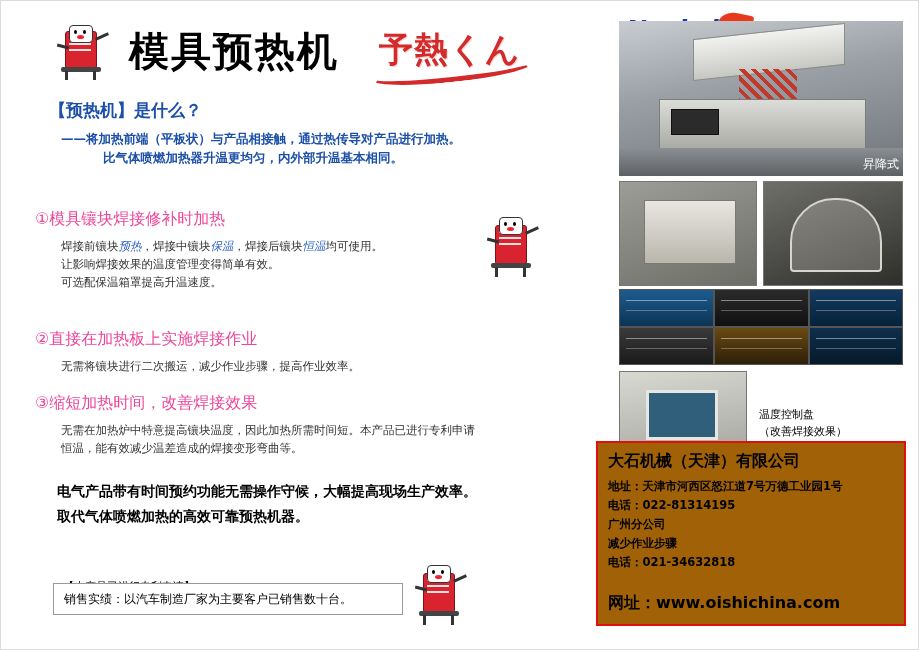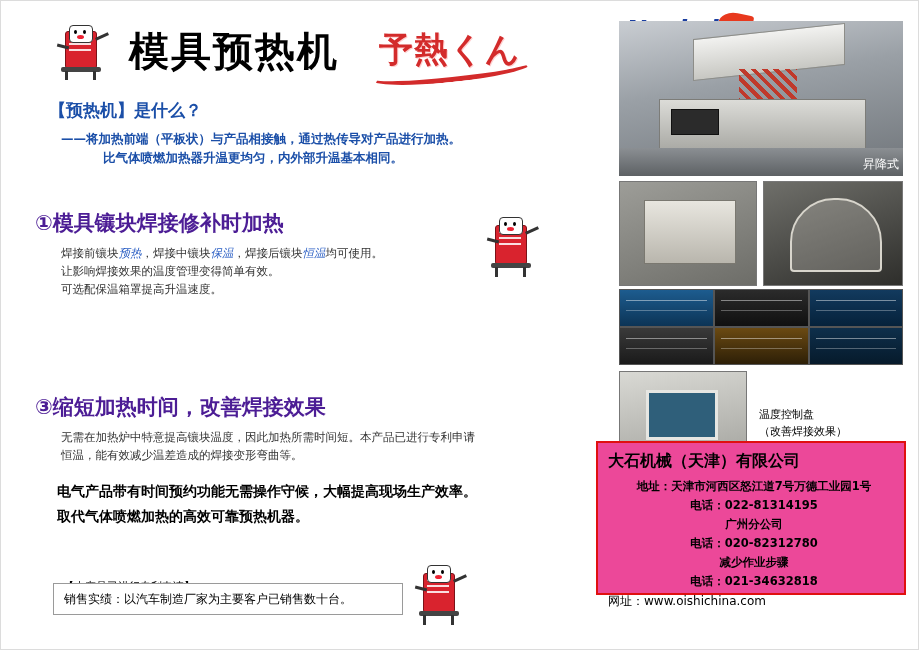--- a/index.html
+++ b/index.html
@@ -150,23 +150,23 @@
   .lead-block .l2 { padding-left: 42px; }
   .lead-block .l3 { padding-left: 42px; }
 
   
   .item {
     position: absolute;
     left: 34px;
     width: 545px;
   }
   .item-title {
-    font-size: 21px;
-    font-weight: bold;
-    color: #4c1d95;
+    font-size: 16px;
+    font-weight: normal;
+    color: #ec4899;
     white-space: nowrap;
   }
   .item-body {
     margin-top: 7px;
     padding-left: 26px;
     font-size: 11.5px;
     line-height: 18px;
     color: #333;
   }
   .hl-blue { color: #2b5fc4; font-style: italic; }
@@ -356,25 +356,24 @@
     line-height: 17px;
     color: #000;
   }
 
   
   .contact-box {
     position: absolute;
     left: -5px;
     top: 440px;
     width: 310px;
-    height: 154px;
+    height: 185px;
     border: 2px solid #e01010;
-    background: #ec4899;
+    background: #a16207;
     box-sizing: border-box;
-    text-align: center;
   }
   .contact-company {
     position: absolute;
     left: 10px; top: 8px;
     font-size: 16px;
     font-weight: bold;
     color: #000;
     white-space: nowrap;
   }
   .contact-lines {
@@ -382,22 +381,22 @@
     left: 10px; top: 34px;
     width: 292px;
     font-size: 11.5px;
     line-height: 19px;
     font-weight: bold;
     color: #000;
   }
   .contact-url {
     position: absolute;
     left: 10px; top: 150px;
-    font-size: 12px;
-    font-weight: normal;
+    font-size: 16px;
+    font-weight: bold;
     color: #000;
   }
 </style>
 </head>
 <body>
 
 <div class="page">
 
   <div class="left-col">
 
@@ -453,20 +452,26 @@
       <div class="eye" style="left:23px;top:9px;"></div>
       <div class="eye" style="left:32px;top:9px;"></div>
       <div class="mouth" style="left:26px;top:14px;width:7px;height:4px;"></div>
       <div class="limb" style="left:44px;top:16px;width:14px;height:3px;transform:rotate(-25deg);"></div>
       <div class="limb" style="left:6px;top:26px;width:12px;height:3px;transform:rotate(15deg);"></div>
       <div class="base" style="left:10px;top:50px;width:40px;height:5px;"></div>
       <div class="limb" style="left:14px;top:54px;width:3px;height:10px;"></div>
       <div class="limb" style="left:42px;top:54px;width:3px;height:10px;"></div>
     </div>
 
+    <div class="item item2">
+      <div class="item-title">②直接在加热板上实施焊接作业</div>
+      <div class="item-body">
+        <div>无需将镶块进行二次搬运，减少作业步骤，提高作业效率。</div>
+      </div>
+    </div>
 
     <div class="item item3">
       <div class="item-title">③缩短加热时间，改善焊接效果</div>
       <div class="item-body">
         <div>无需在加热炉中特意提高镶块温度，因此加热所需时间短。本产品已进行专利申请</div>
         <div>恒温，能有效减少温差造成的焊接变形弯曲等。</div>
       </div>
     </div>
 
     <div class="closing">
@@ -556,21 +561,20 @@
       <div>温度控制盘</div>
       <div>（改善焊接效果）</div>
     </div>
 
     <div class="contact-box">
       <div class="contact-company">大石机械（天津）有限公司</div>
       <div class="contact-lines">
         <div>地址：天津市河西区怒江道7号万德工业园1号</div>
         <div>电话：022-81314195</div>
         <div>广州分公司</div>
-        <div>电话：020-82312780</div>
         <div>减少作业步骤</div>
         <div>电话：021-34632818</div>
       </div>
       <div class="contact-url">网址：www.oishichina.com</div>
     </div>
 
   </div>
 </div>
 
 </body></html>

